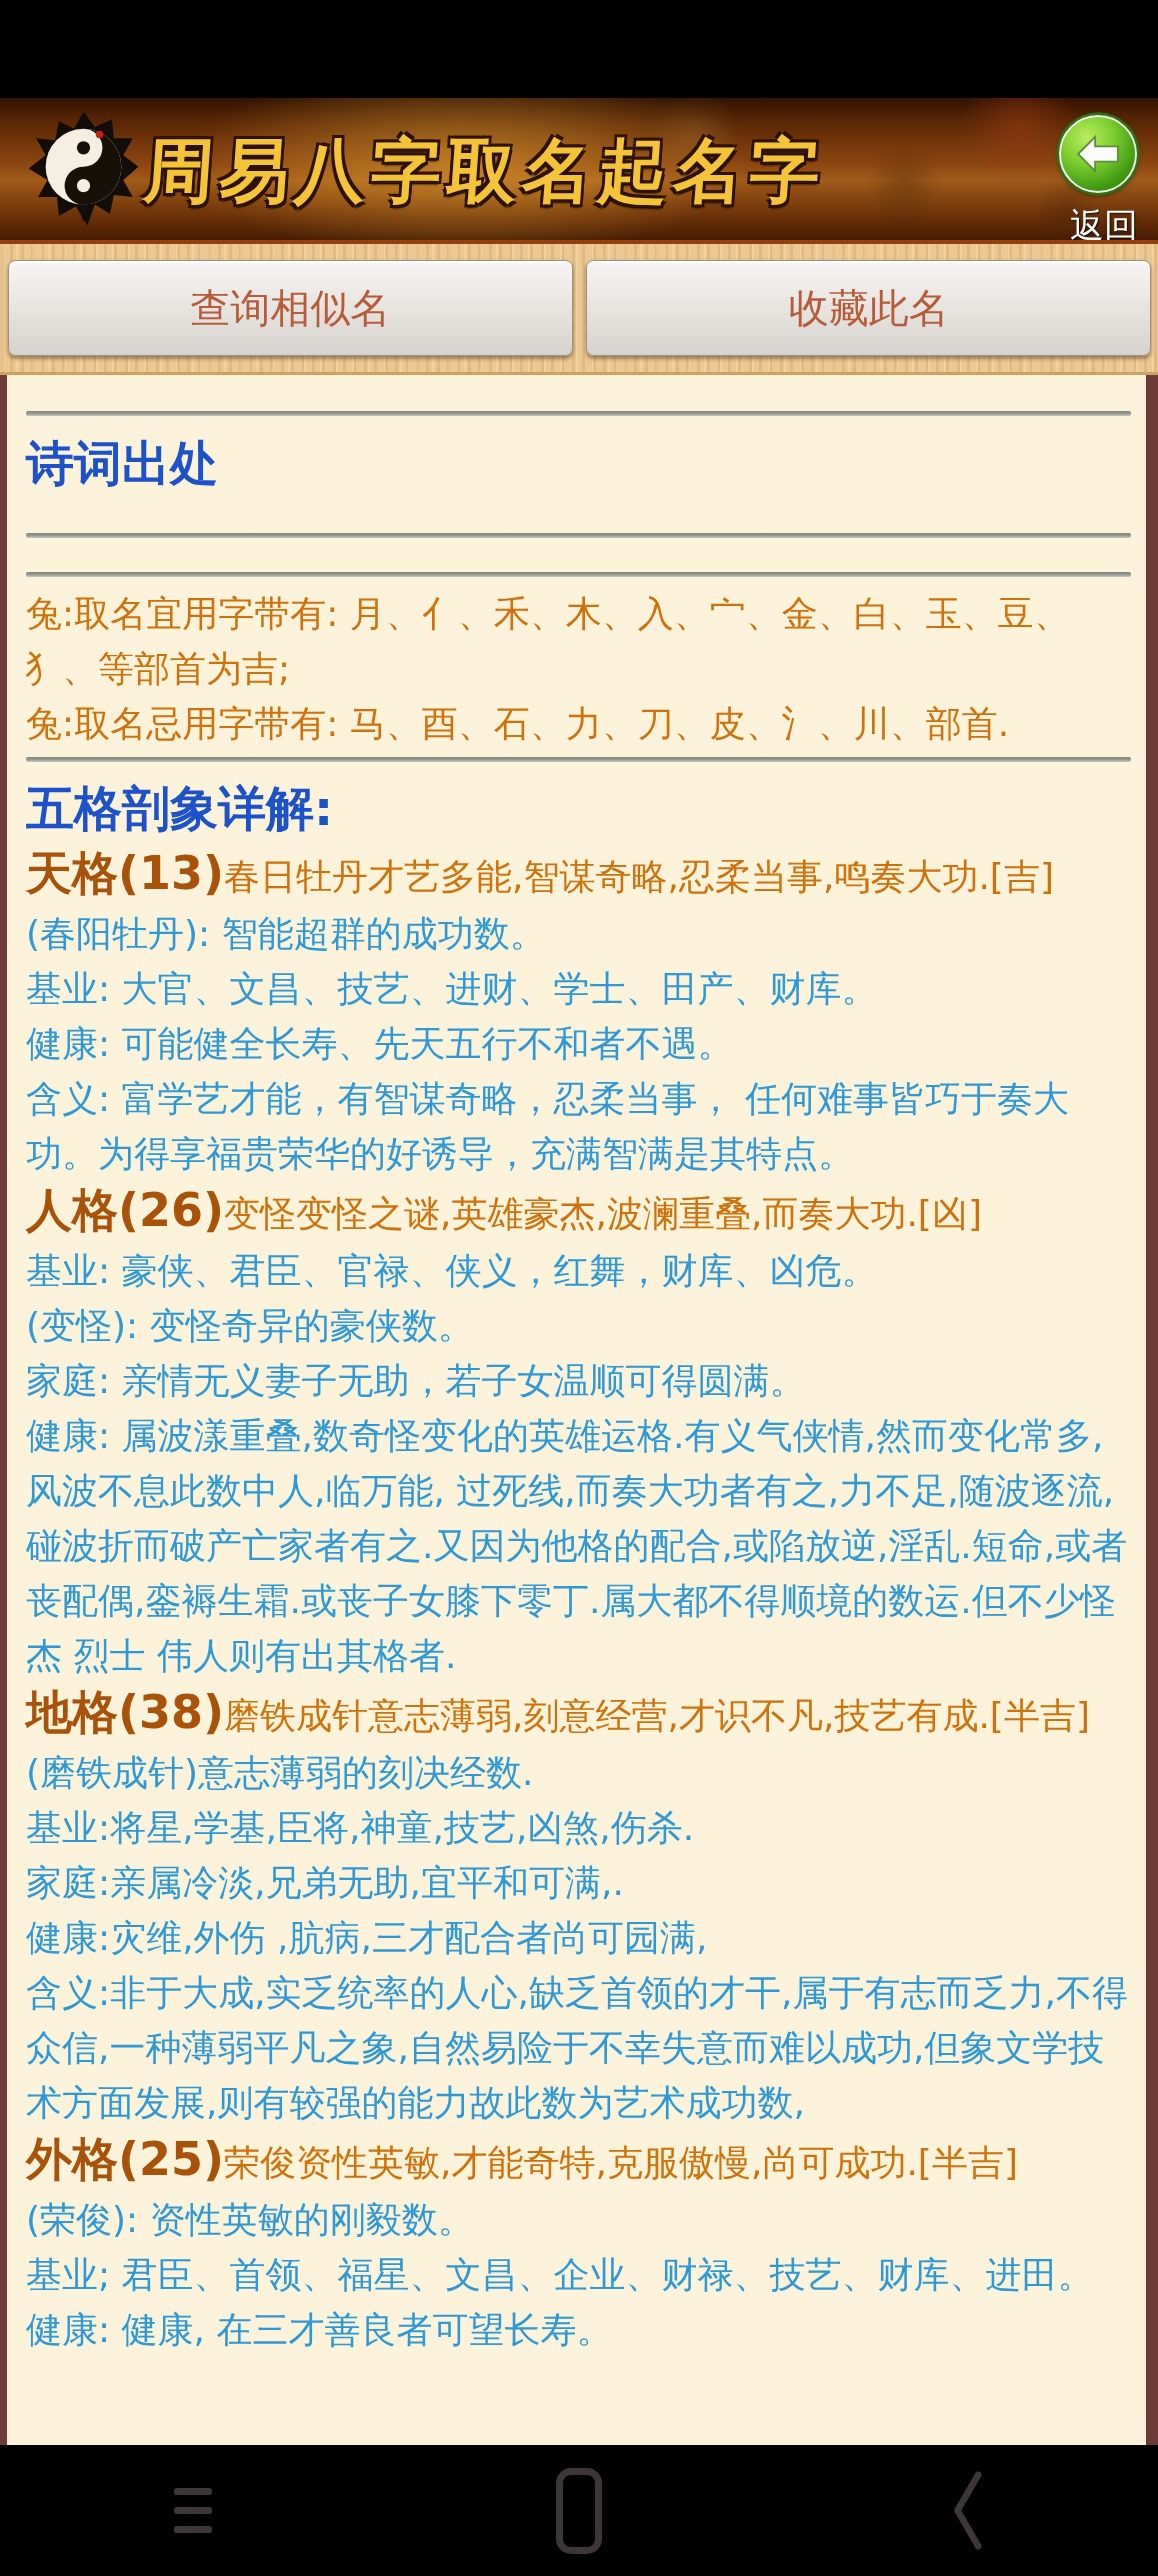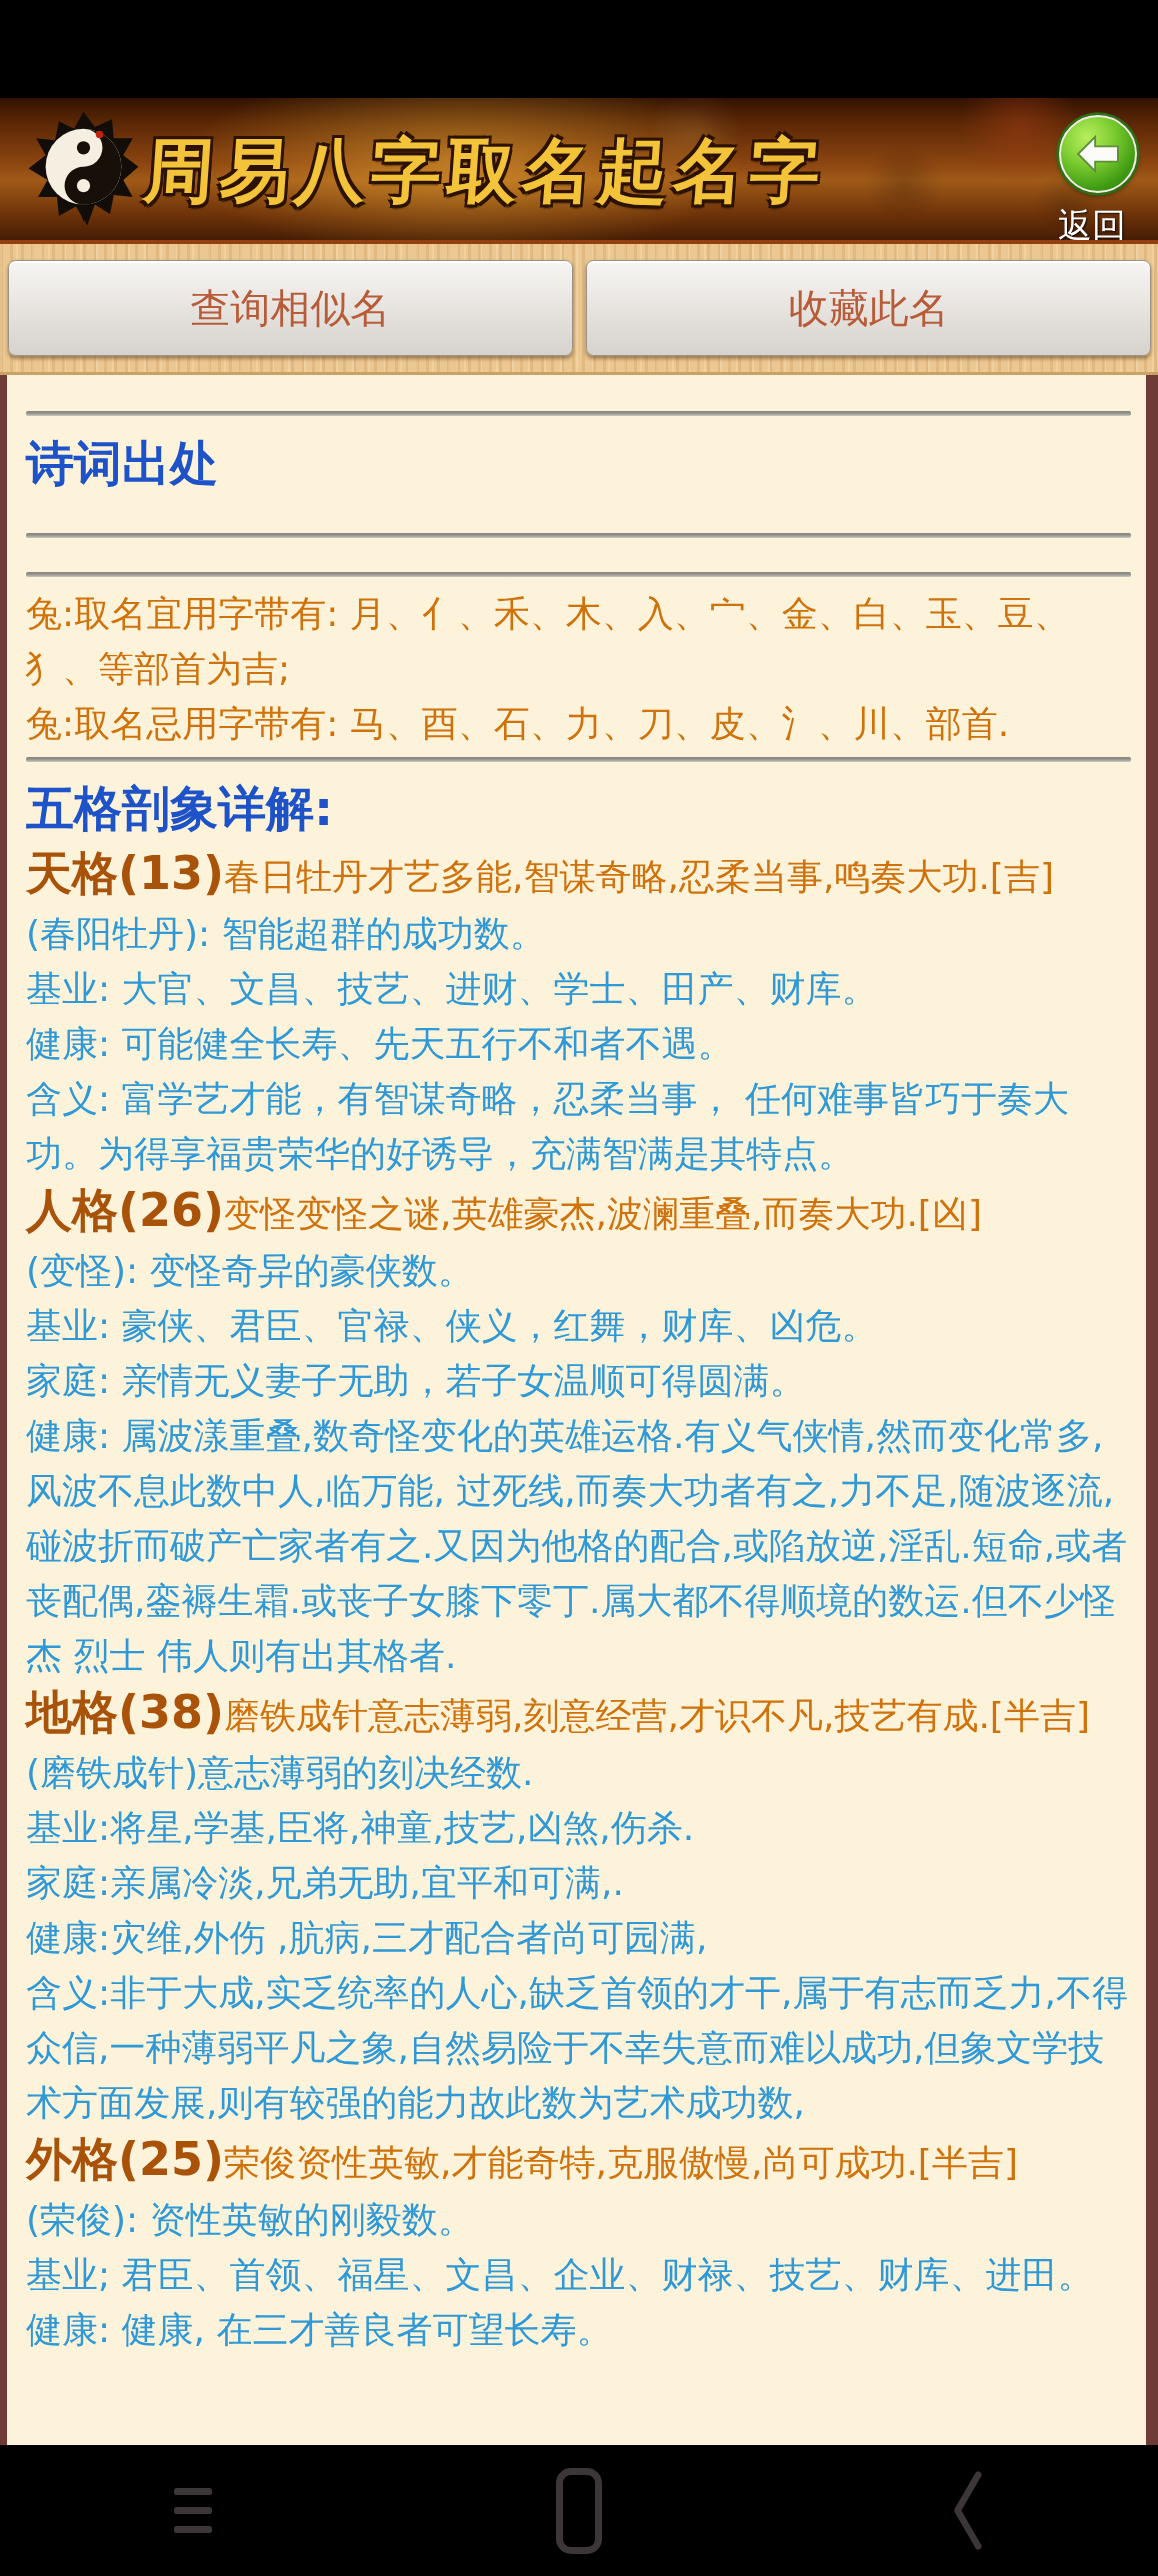--- a/index.html
+++ b/index.html
@@ -30,21 +30,21 @@
   .logo{position:absolute;left:21px;top:7.6px;width:125px;height:129px;}
   .app-title{
     position:absolute;left:144px;top:26.6px;
     font-size:70px;font-weight:bold;letter-spacing:5.7px;
     color:var(--gold);transform:skewX(-4deg);
     text-shadow:
       2.8px 2.8px 0 #2d1200,-2.8px -2.8px 0 #2d1200,2.8px -2.8px 0 #2d1200,-2.8px 2.8px 0 #2d1200,
       0 3.8px 1.9px rgba(0,0,0,.6);
     white-space:nowrap;z-index:2;
   }
-  .back-wrap{position:absolute;right:21px;top:17px;width:80px;text-align:left;z-index:3;}
+  .back-wrap{position:absolute;right:21px;top:17px;width:80px;text-align:right;z-index:3;}
   .back-btn{
     width:74px;height:74px;border-radius:50%;margin:0 auto;
     background:radial-gradient(circle at 35% 28%,#b8ee5e 0%,#7ccc30 38%,#3f9a12 72%,#2f7d0c 100%);
     border:2.8px solid #efeee8;box-shadow:0 0 0 2.8px #2e6e14,0 2.8px 5.7px rgba(0,0,0,.55);
     display:flex;align-items:center;justify-content:center;
   }
   .back-label{margin-top:9.5px;color:#fff;font-size:34px;text-shadow:0.9px 0.9px 1.9px rgba(0,0,0,.8);}
   
   .action-bar{
     height:135px;flex:0 0 auto;box-sizing:border-box;
@@ -146,22 +146,22 @@
     <p class="orange-p p-zbad">兔:取名忌用字带有: 马、酉、石、力、刀、皮、氵、川、部首.</p>
     <hr class="hr-4">
     <h2 class="blue-h h-wuge">五格剖象详解:</h2>
     <div id="wuge-sections">
         <p class="ge-head"><span class="ge-name">天格(13)</span><span class="ge-summary">春日牡丹才艺多能,智谋奇略,忍柔当事,鸣奏大功.[吉]</span></p>
         <p class="detail-line">(春阳牡丹): 智能超群的成功数。</p>
         <p class="detail-line"> 基业: 大官、文昌、技艺、进财、学士、田产、财库。</p>
         <p class="detail-line"> 健康: 可能健全长寿、先天五行不和者不遇。</p>
         <p class="detail-line"> 含义: 富学艺才能，有智谋奇略，忍柔当事， 任何难事皆巧于奏大功。为得享福贵荣华的好诱导，充满智满是其特点。</p>
         <p class="ge-head"><span class="ge-name">人格(26)</span><span class="ge-summary">变怪变怪之谜,英雄豪杰,波澜重叠,而奏大功.[凶]</span></p>
+        <p class="detail-line"> 基业: 豪侠、君臣、官禄、侠义，红舞，财库、凶危。</p>
         <p class="detail-line">(变怪): 变怪奇异的豪侠数。</p>
-        <p class="detail-line"> 基业: 豪侠、君臣、官禄、侠义，红舞，财库、凶危。</p>
         <p class="detail-line"> 家庭: 亲情无义妻子无助，若子女温顺可得圆满。</p>
         <p class="detail-line"> 健康: 属波漾重叠,数奇怪变化的英雄运格.有义气侠情,然而变化常多,风波不息此数中人,临万能, 过死线,而奏大功者有之,力不足,随波逐流, 碰波折而破产亡家者有之.又因为他格的配合,或陷放逆,淫乱.短命,或者丧配偶,銮褥生霜.或丧子女膝下零丁.属大都不得顺境的数运.但不少怪杰 烈士 伟人则有出其格者.</p>
         <p class="ge-head"><span class="ge-name">地格(38)</span><span class="ge-summary">磨铁成针意志薄弱,刻意经营,才识不凡,技艺有成.[半吉]</span></p>
         <p class="detail-line">(磨铁成针)意志薄弱的刻决经数.</p>
         <p class="detail-line"> 基业:将星,学基,臣将,神童,技艺,凶煞,伤杀.</p>
         <p class="detail-line"> 家庭:亲属冷淡,兄弟无助,宜平和可满,.</p>
         <p class="detail-line"> 健康:灾维,外伤 ,肮病,三才配合者尚可园满,</p>
         <p class="detail-line"> 含义:非于大成,实乏统率的人心,缺乏首领的才干,属于有志而乏力,不得众信,一种薄弱平凡之象,自然易险于不幸失意而难以成功,但象文学技术方面发展,则有较强的能力故此数为艺术成功数,</p>
         <p class="ge-head"><span class="ge-name">外格(25)</span><span class="ge-summary">荣俊资性英敏,才能奇特,克服傲慢,尚可成功.[半吉]</span></p>
         <p class="detail-line">(荣俊): 资性英敏的刚毅数。</p>

